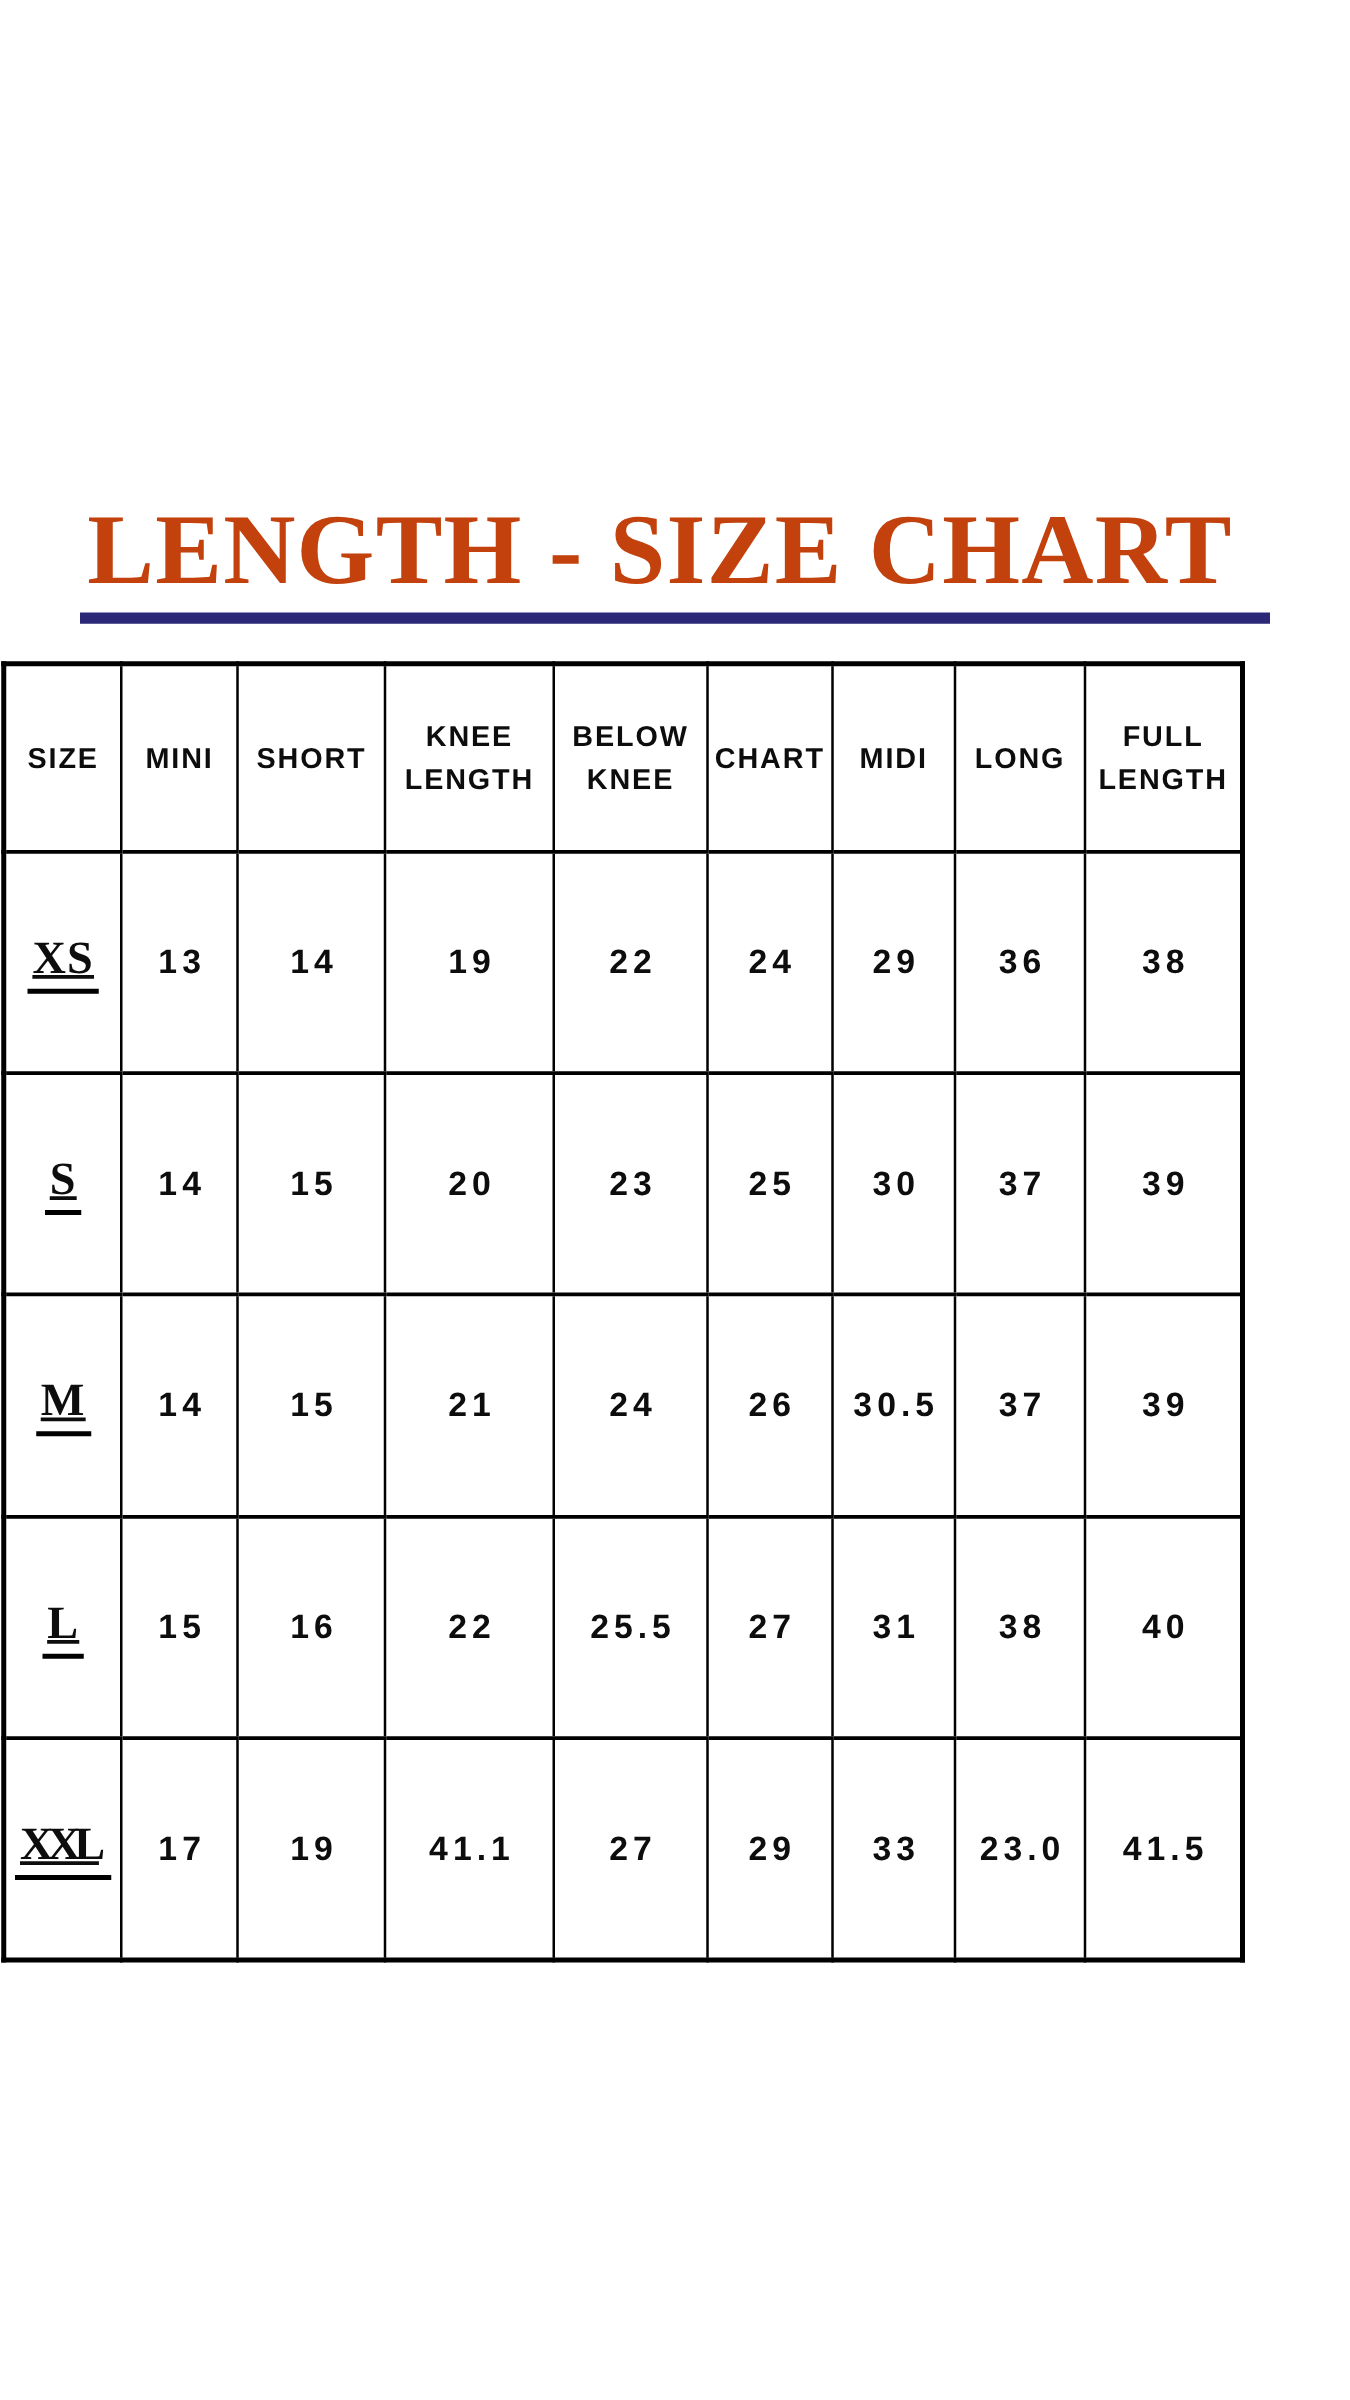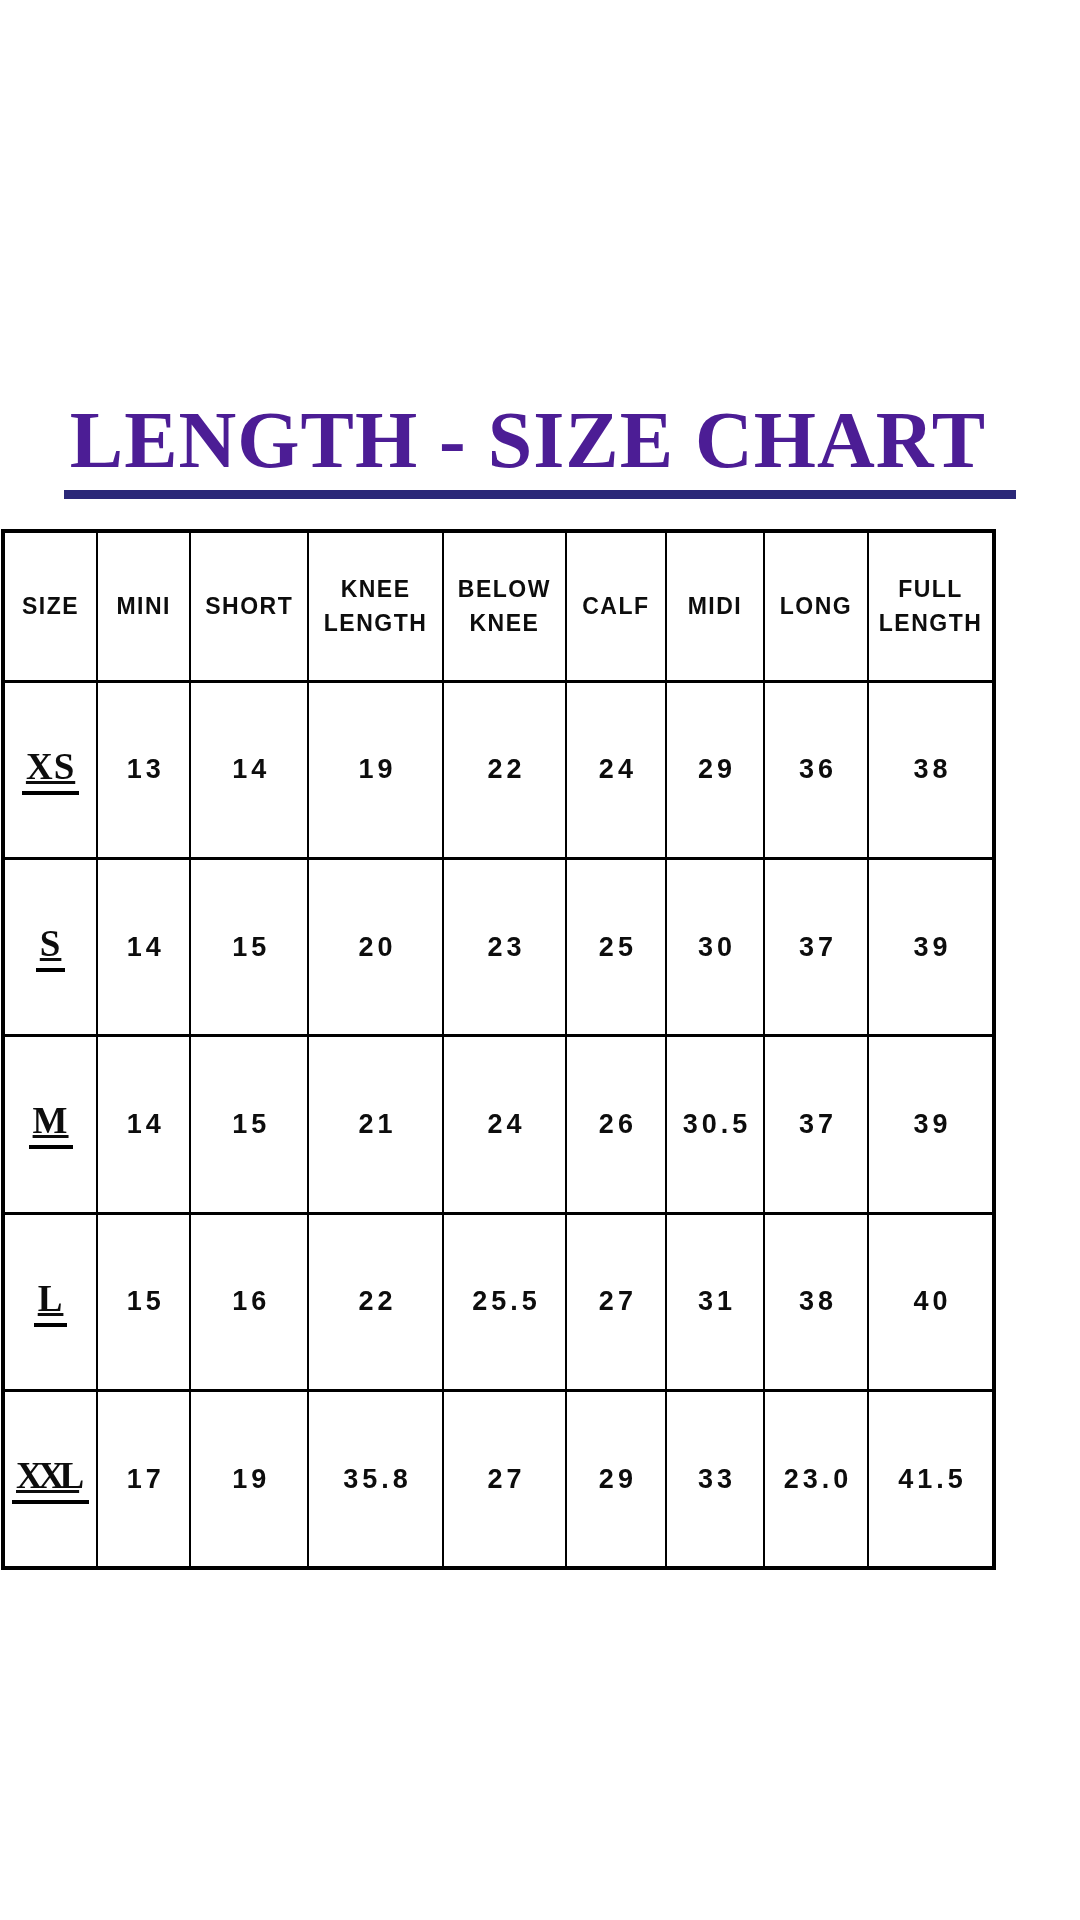--- a/index.html
+++ b/index.html
@@ -12,21 +12,21 @@
     position:absolute;top:400px;left:0;width:1080px;
     text-align:center;
   }
   .title-text{
     display:inline-block;
     font-family:"Liberation Serif",serif;
     font-weight:700;
     font-size:80px;
     line-height:1.0;
     letter-spacing:1px;
-    color:#4c1d95;
+    color:#c2410c;
     border-bottom:9px solid #2b2878;
     padding:0 30px 10px 6px;
     white-space:nowrap;
   }
   table.size-table{
     position:absolute;top:529px;left:1px;
     width:995px;height:1041px;
     border-collapse:collapse;table-layout:fixed;
     background:#ffffff;
     border:4px solid #000000;
@@ -88,21 +88,21 @@
     <col style="width:10.5%">
     <col style="width:12.7%">
   </colgroup>
   <thead>
     <tr>
       <th>SIZE</th>
       <th>MINI</th>
       <th>SHORT</th>
       <th>KNEE LENGTH</th>
       <th>BELOW KNEE</th>
-      <th>CALF</th>
+      <th>CHART</th>
       <th>MIDI</th>
       <th>LONG</th>
       <th>FULL LENGTH</th>
     </tr>
   </thead>
   <tbody>
     <tr>
       <td><span class="size-label">XS</span></td>
       <td class="num">13</td>
       <td class="num">14</td>
@@ -143,21 +143,21 @@
       <td class="num">25.5</td>
       <td class="num">27</td>
       <td class="num">31</td>
       <td class="num">38</td>
       <td class="num">40</td>
     </tr>
     <tr>
       <td><span class="size-label tight">XXL</span></td>
       <td class="num">17</td>
       <td class="num">19</td>
-      <td class="num">35.8</td>
+      <td class="num">41.1</td>
       <td class="num">27</td>
       <td class="num">29</td>
       <td class="num">33</td>
       <td class="num">23.0</td>
       <td class="num">41.5</td>
     </tr>
   </tbody>
 </table>
 
 </body></html>

